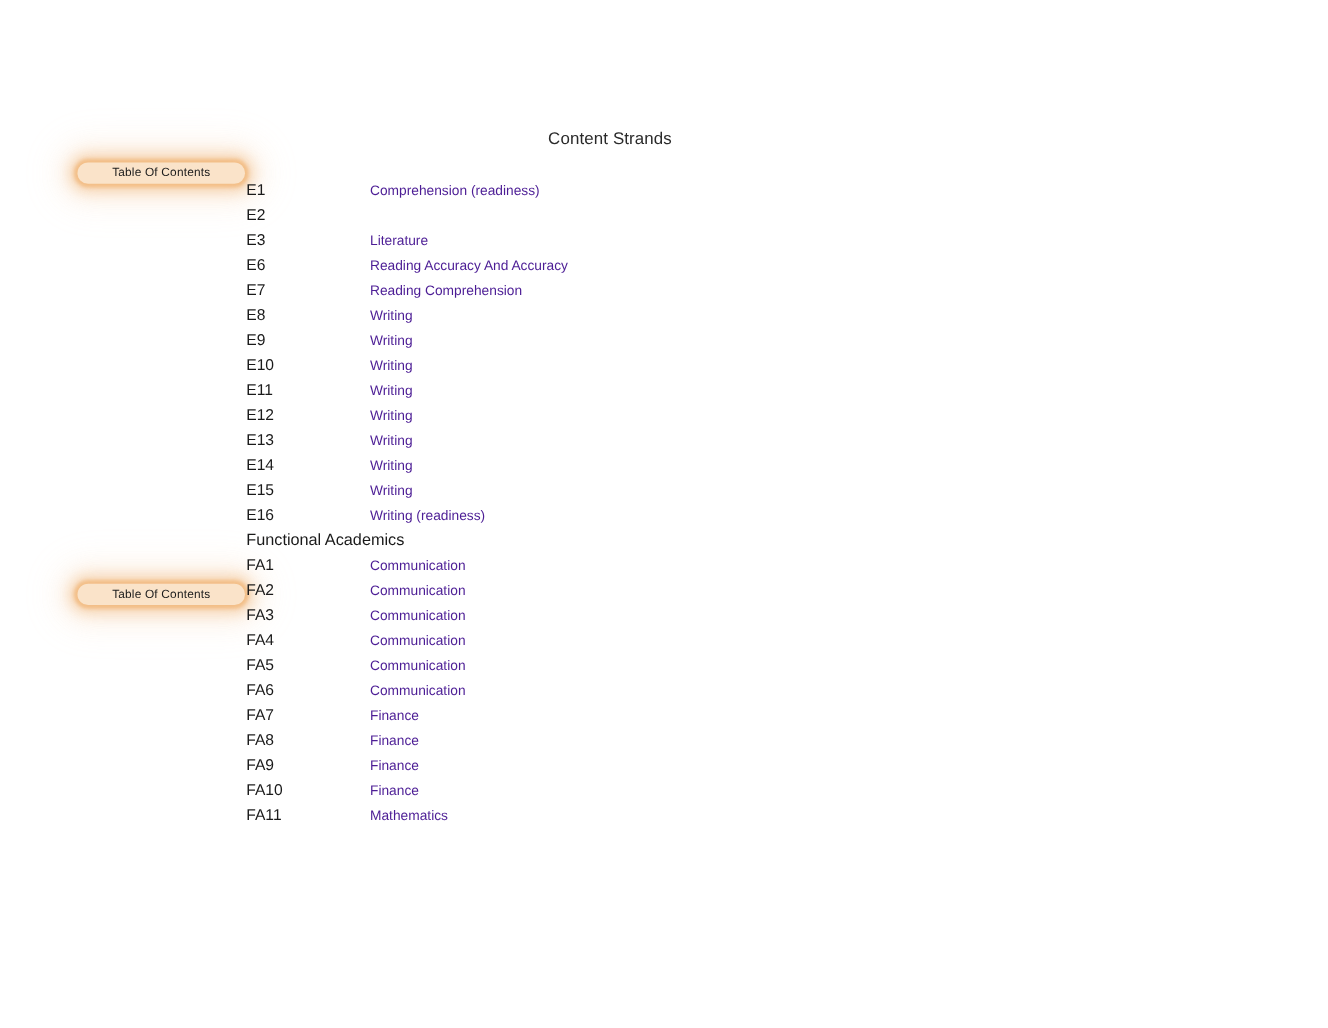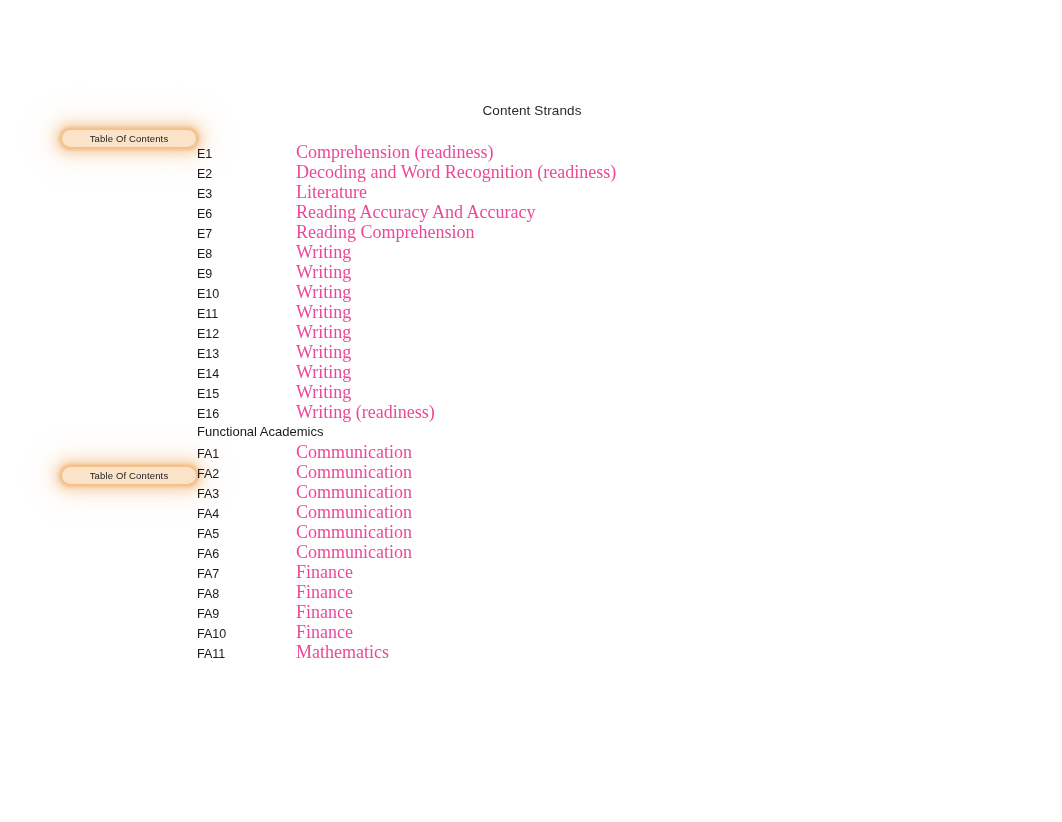--- a/index.html
+++ b/index.html
@@ -21,21 +21,20 @@
     position: absolute;
     left: 0;
     top: 103px;
     width: 976px;
     text-align: center;
     font-family: "Liberation Sans", sans-serif;
     font-size: 13.5px;
     color: #2a2a2a;
     letter-spacing: 0.1px;
     white-space: nowrap;
-    padding-left: 44px;
   }
 
   
   .toc-button {
     position: absolute;
     width: 134px;
     height: 17px;
     border-radius: 9px;
     background: #fae3c9;
     box-shadow:
@@ -84,23 +83,23 @@
     white-space: nowrap;
     gap: 45px;
   }
   .strand-code {
     flex: 0 0 54px;
     font-family: "Liberation Sans", sans-serif;
     font-size: 12.5px;
     color: #1a1a1a;
   }
   .strand-name {
-    font-family: Liberation Serif, serif;
-    font-size: 18px;
-    color: #ec4899;
+    font-family: Liberation Sans, sans-serif;
+    font-size: 11px;
+    color: #4c1d95;
   }
 </style>
 </head>
 <body>
 
 <div class="page-title">Content Strands</div>
 
 <div class="toc-button" id="toc-1">
   <span class="toc-label">Table Of Contents</span>
 </div>
@@ -110,21 +109,20 @@
 </div>
 
 <div class="strand-list" id="strand-list">
     <div class="strand-section">
       <div class="strand-row">
         <span class="strand-code">E1</span>
         <span class="strand-name">Comprehension (readiness)</span>
       </div>
       <div class="strand-row">
         <span class="strand-code">E2</span>
-        <span class="strand-name">Decoding and Word Recognition (readiness)</span>
       </div>
       <div class="strand-row">
         <span class="strand-code">E3</span>
         <span class="strand-name">Literature</span>
       </div>
       <div class="strand-row">
         <span class="strand-code">E6</span>
         <span class="strand-name">Reading Accuracy And Accuracy</span>
       </div>
       <div class="strand-row">

